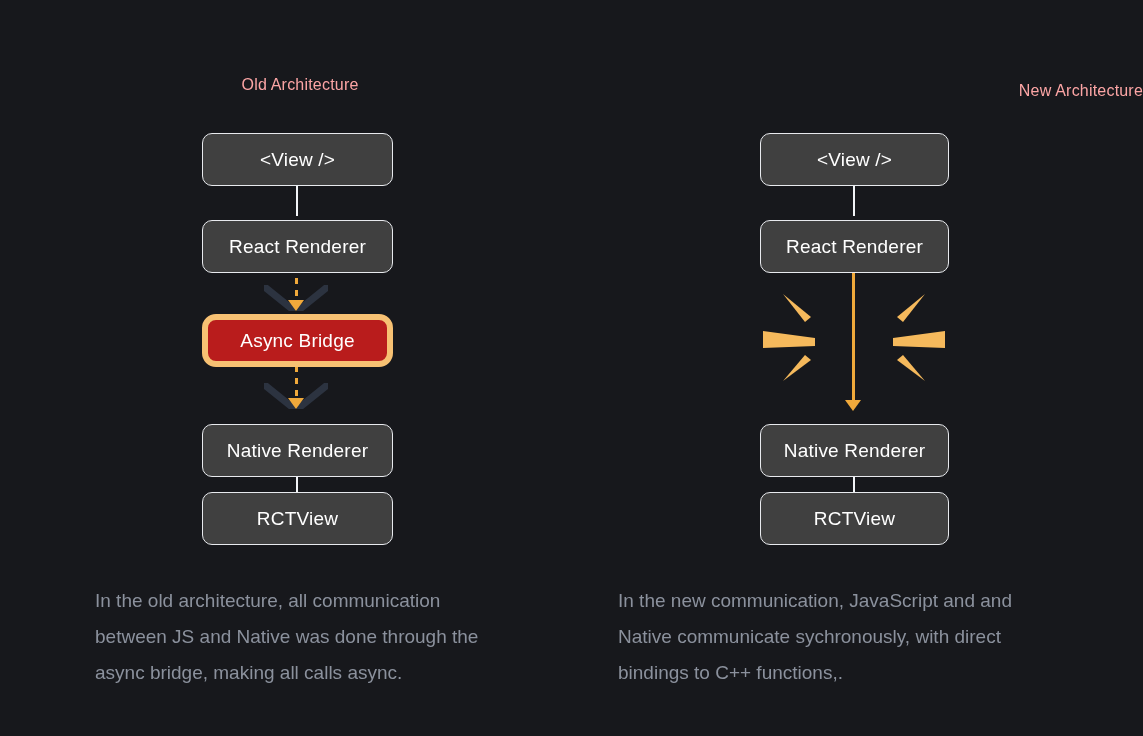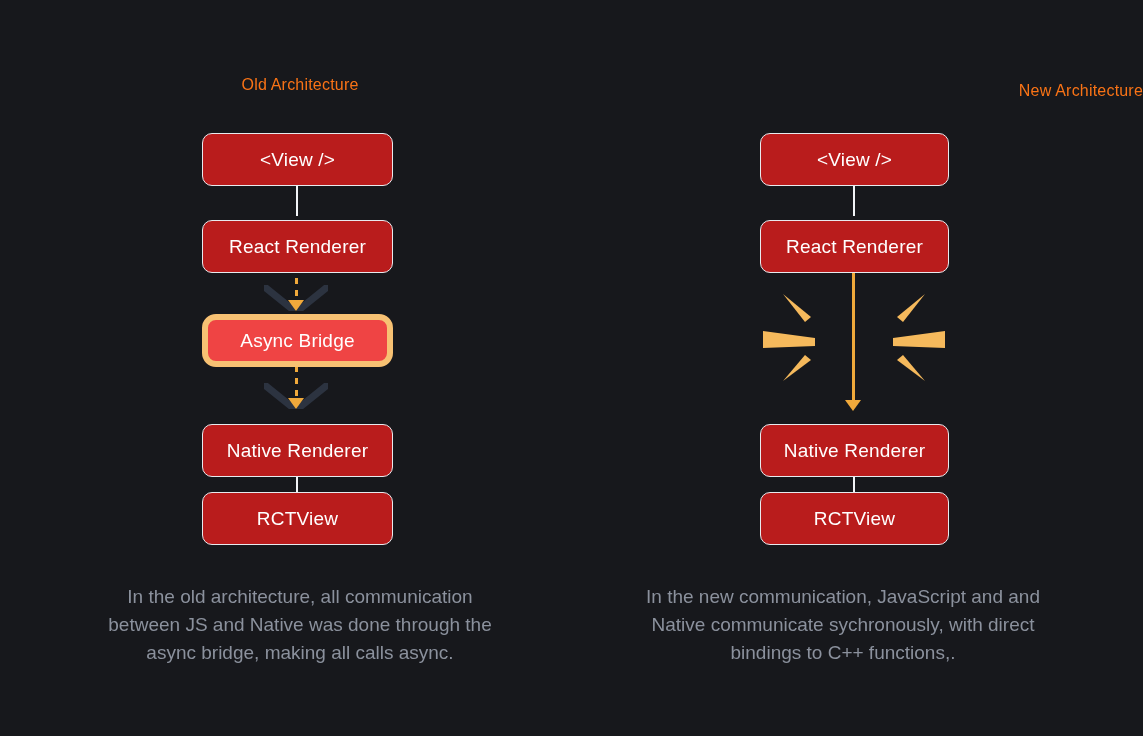--- a/index.html
+++ b/index.html
@@ -27,33 +27,33 @@
     top: 0;
     height: 736px;
   }
   .column.left  { left: 0px;   width: 600px; }
   .column.right { left: 543px; width: 600px; }
 
   .col-heading {
     position: absolute;
     width: 100%;
     text-align: center;
-    color: #f97316;
+    color: #fca5a5;
     font-size: 16px;
     letter-spacing: 0.2px;
     user-select: none;
   }
   .left  .col-heading { top: 76px; }
   .right .col-heading { top: 82px; text-align: right; }
 
   
   .node {
     position: absolute;
     box-sizing: border-box;
-    background: #b91c1c;
+    background: #404040;
     border: 1.5px solid #E8EAEE;
     border-radius: 10px;
     color: #FFFFFF;
     font-size: 19px;
     display: flex;
     align-items: center;
     justify-content: center;
     letter-spacing: 0.2px;
     user-select: none;
     z-index: 4;
@@ -63,21 +63,21 @@
   .right .node { left: 217px; width: 189px; height: 53px; }
 
   .node.r1 { top: 133px; }
   .node.r2 { top: 220px; }
   .node.r3 { top: 314px; }
   .node.r4 { top: 424px; }
   .node.r5 { top: 492px; }
 
   
   .node.highlight {
-    background: #ef4444;
+    background: #b91c1c;
     border: 6px solid #F7C173;
     border-radius: 14px;
     box-shadow: 0 0 0 0px rgba(247,193,115,0.35);
   }
 
   
   .connector {
     position: absolute;
     width: 2px;
     background: #F2F4F7;
@@ -139,24 +139,23 @@
 
   
   .burst { position: absolute; z-index: 2; pointer-events: none; }
   .right .burst { left: 220px; top: 282px; width: 182px; height: 110px; }
 
   
   .caption {
     position: absolute;
     top: 583px;
     width: 100%;
-    text-align: center;
     color: #8B919D;
     font-size: 19px;
-    line-height: 28px;
+    line-height: 36px;
     user-select: none;
   }
   .left .caption  { left: 0; padding: 0 95px; box-sizing: border-box; }
   .right .caption { left: 0; padding: 0 75px; box-sizing: border-box; }
 </style>
 </head>
 <body>
 
 <div id="canvas">
 

